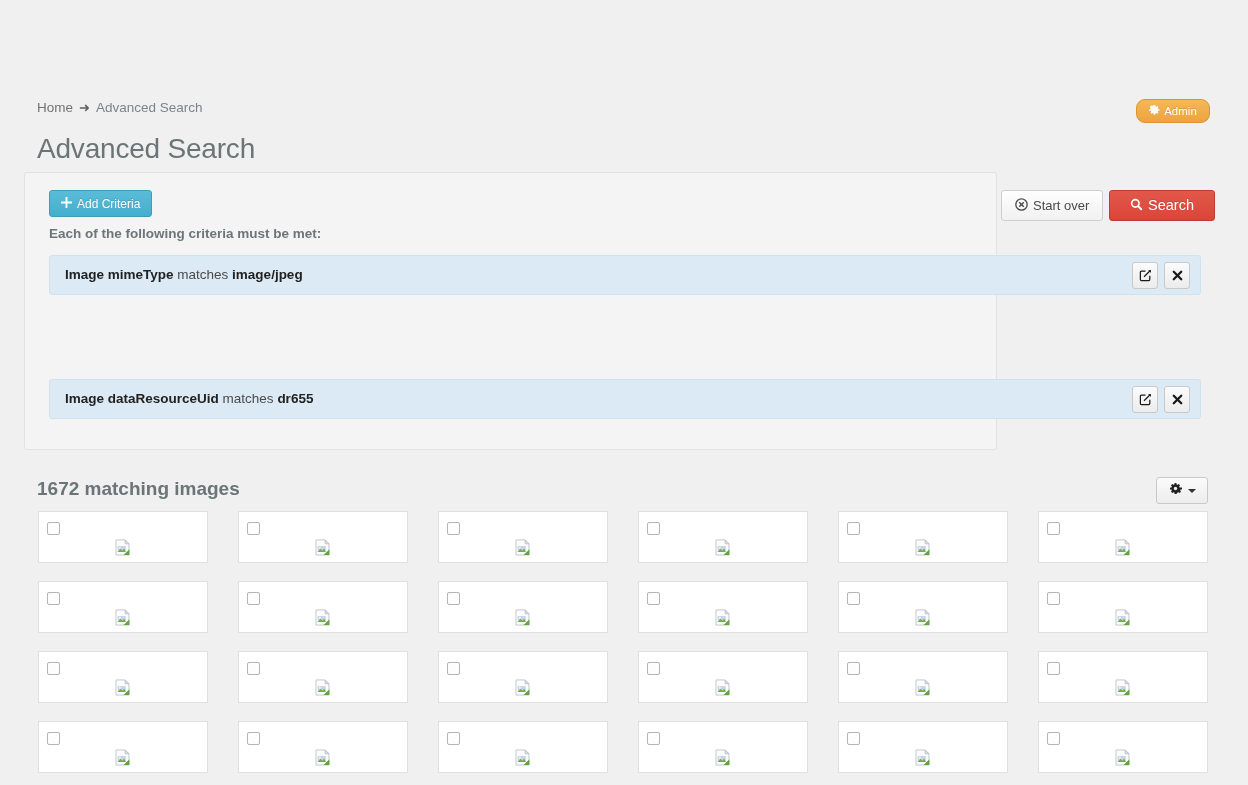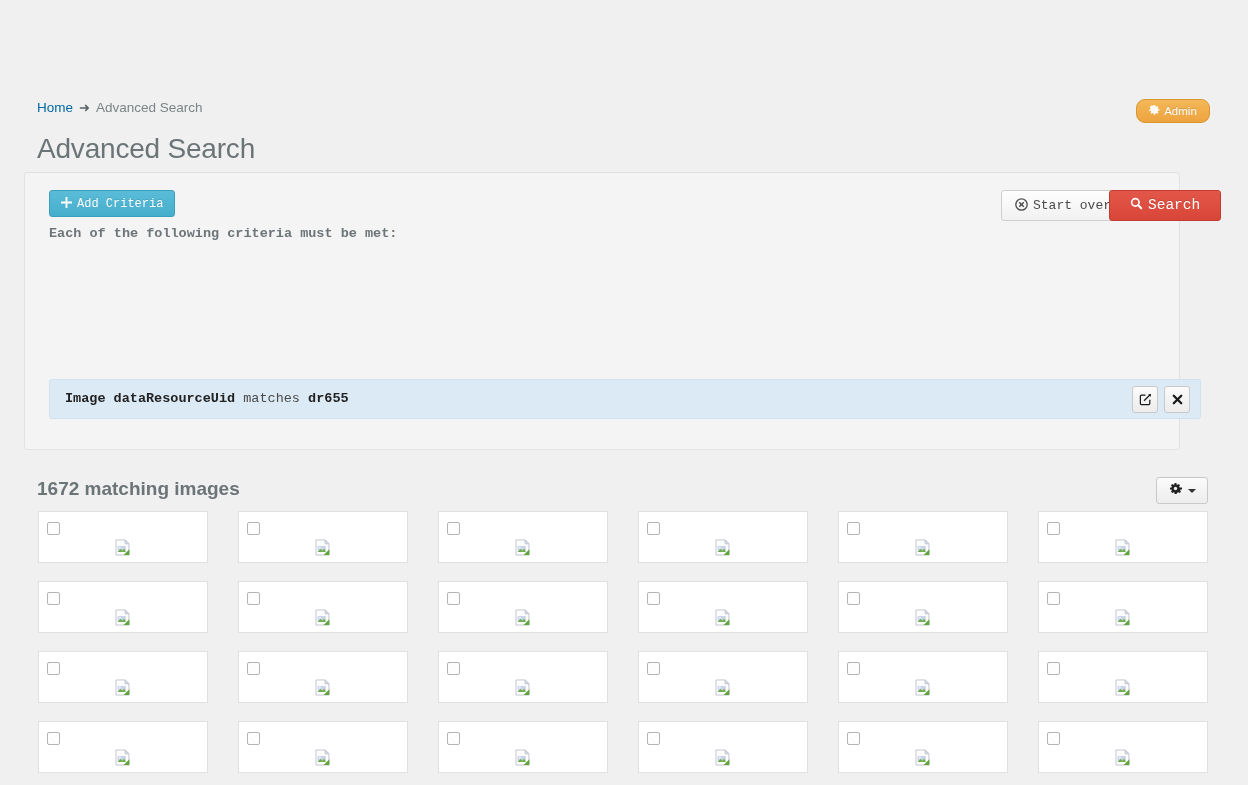--- a/index.html
+++ b/index.html
@@ -29,21 +29,21 @@
     border-radius: 70% 0 60% 50%;
     transform: rotate(18deg);
     margin: 0 3px -1px 2px;
     vertical-align: baseline;
   }
   .breadcrumb {
     position: absolute; left: 37px; top: 100px;
     font-size: 13.5px; color: #7b8487;
   }
   .breadcrumb .arrow { color: #5a6264; margin: 0 6px; font-size: 13px; }
-  .breadcrumb a { color: #0369a1; text-decoration: none; text-align: center; }
+  .breadcrumb a { color: #737373; text-decoration: none; text-align: center; }
 
   .admin-btn {
     position: absolute; left: 1136px; top: 99px;
     width: 74px; height: 24px;
     background: linear-gradient(to bottom, #f5b858, #eda33f);
     border: 1px solid #d9962f;
     border-radius: 9px;
     color: #fff; font-size: 11.5px;
     display: flex; align-items: center; justify-content: center;
     gap: 4px; cursor: pointer;
@@ -51,25 +51,24 @@
   }
   .page-title {
     position: absolute; left: 37px; top: 133px;
     font-size: 28px; color: #6b7477; font-weight: normal;
     letter-spacing: -0.2px;
   }
 
   
   .well {
     position: absolute; left: 24px; top: 172px;
-    width: 1156px; height: 278px;
+    width: 973px; height: 278px;
     background: #f4f4f4;
     border: 1px solid #e2e2e2;
     border-radius: 3px;
-    font-family: Liberation Mono, monospace;
   }
   .btn {
     display: inline-flex; align-items: center; justify-content: center;
     gap: 5px; border-radius: 3px; cursor: pointer;
     font-size: 13.5px; line-height: 1;
     border: 1px solid transparent;
     white-space: nowrap;
   }
   .add-criteria {
     position: absolute; left: 24px; top: 17px;
@@ -212,44 +211,66 @@
         <svg width="13" height="13" viewBox="0 0 16 16">
             <circle cx="6.6" cy="6.6" r="4.6" fill="none" stroke="#ffffff" stroke-width="2"></circle>
             <path stroke="#ffffff" stroke-width="2.4" stroke-linecap="round" d="M10.2 10.2l3.6 3.6"></path>
           </svg>
       </span>
       <span>Search</span>
     </div>
 
     <div class="criteria-label">Each of the following criteria must be met:</div>
 
-
-
-    <div class="criteria-row r3">
+    <div class="criteria-row r1">
       <div class="criteria-text">
-        <b>Image dataResourceUid</b>
+        <b>Image mimeType</b>
         <span class="muted">matches</span>
-        <b>dr655</b>
+        <b>image/jpeg</b>
         <span class="units"></span>
       </div>
       <div class="row-actions">
         <div class="icon-btn">
           <svg width="13" height="13" viewBox="0 0 16 16">
               <path fill="none" stroke="#1a1a1a" stroke-width="1.5" d="M13.3 8.2V13a1.3 1.3 0 01-1.3 1.3H3A1.3 1.3 0 011.7 13V4a1.3 1.3 0 011.3-1.3h5"></path>
               <path fill="none" stroke="#1a1a1a" stroke-width="1.5" d="M6.2 9.6L13.6 2.2"></path>
               <path fill="#1a1a1a" d="M11.2 1.2h3.6v3.6z" opacity=".9"></path>
             </svg>
         </div>
         <div class="icon-btn">
           <svg width="13" height="13" viewBox="0 0 16 16">
               <path stroke="#1a1a1a" stroke-width="2.8" stroke-linecap="round" d="M3.4 3.4l9.2 9.2M12.6 3.4l-9.2 9.2"></path>
             </svg>
         </div>
       </div>
     </div>
+
+
+    <div class="criteria-row r3">
+      <div class="criteria-text">
+        <b>Image dataResourceUid</b>
+        <span class="muted">matches</span>
+        <b>dr655</b>
+        <span class="units"></span>
+      </div>
+      <div class="row-actions">
+        <div class="icon-btn">
+          <svg width="13" height="13" viewBox="0 0 16 16">
+              <path fill="none" stroke="#1a1a1a" stroke-width="1.5" d="M13.3 8.2V13a1.3 1.3 0 01-1.3 1.3H3A1.3 1.3 0 011.7 13V4a1.3 1.3 0 011.3-1.3h5"></path>
+              <path fill="none" stroke="#1a1a1a" stroke-width="1.5" d="M6.2 9.6L13.6 2.2"></path>
+              <path fill="#1a1a1a" d="M11.2 1.2h3.6v3.6z" opacity=".9"></path>
+            </svg>
+        </div>
+        <div class="icon-btn">
+          <svg width="13" height="13" viewBox="0 0 16 16">
+              <path stroke="#1a1a1a" stroke-width="2.8" stroke-linecap="round" d="M3.4 3.4l9.2 9.2M12.6 3.4l-9.2 9.2"></path>
+            </svg>
+        </div>
+      </div>
+    </div>
   </div>
 
   <div class="results-header">1672 matching images</div>
 
   <div class="gear-btn">
     <span>
       <svg width="13" height="13" viewBox="0 0 16 16">
           <path fill="#222" d="M6.9 0h2.2l.25 1.75 1.2.5 1.45-1.02 1.55 1.55-1.02 1.45.5 1.2L16 5.68v2.2l-1.75.25-.5 1.2 1.02 1.45-1.55 1.55-1.45-1.02-1.2.5L9.1 13.5H6.9l-.25-1.7-1.2-.5-1.45 1.02L2.45 10.8l1.02-1.45-.5-1.2L1.2 7.9v-2.2l1.77-.25.5-1.2L2.45 2.8 4 1.25l1.45 1.02 1.2-.5z"></path>
           <circle cx="8" cy="6.8" r="2.1" fill="#ededed"></circle>
         </svg>

